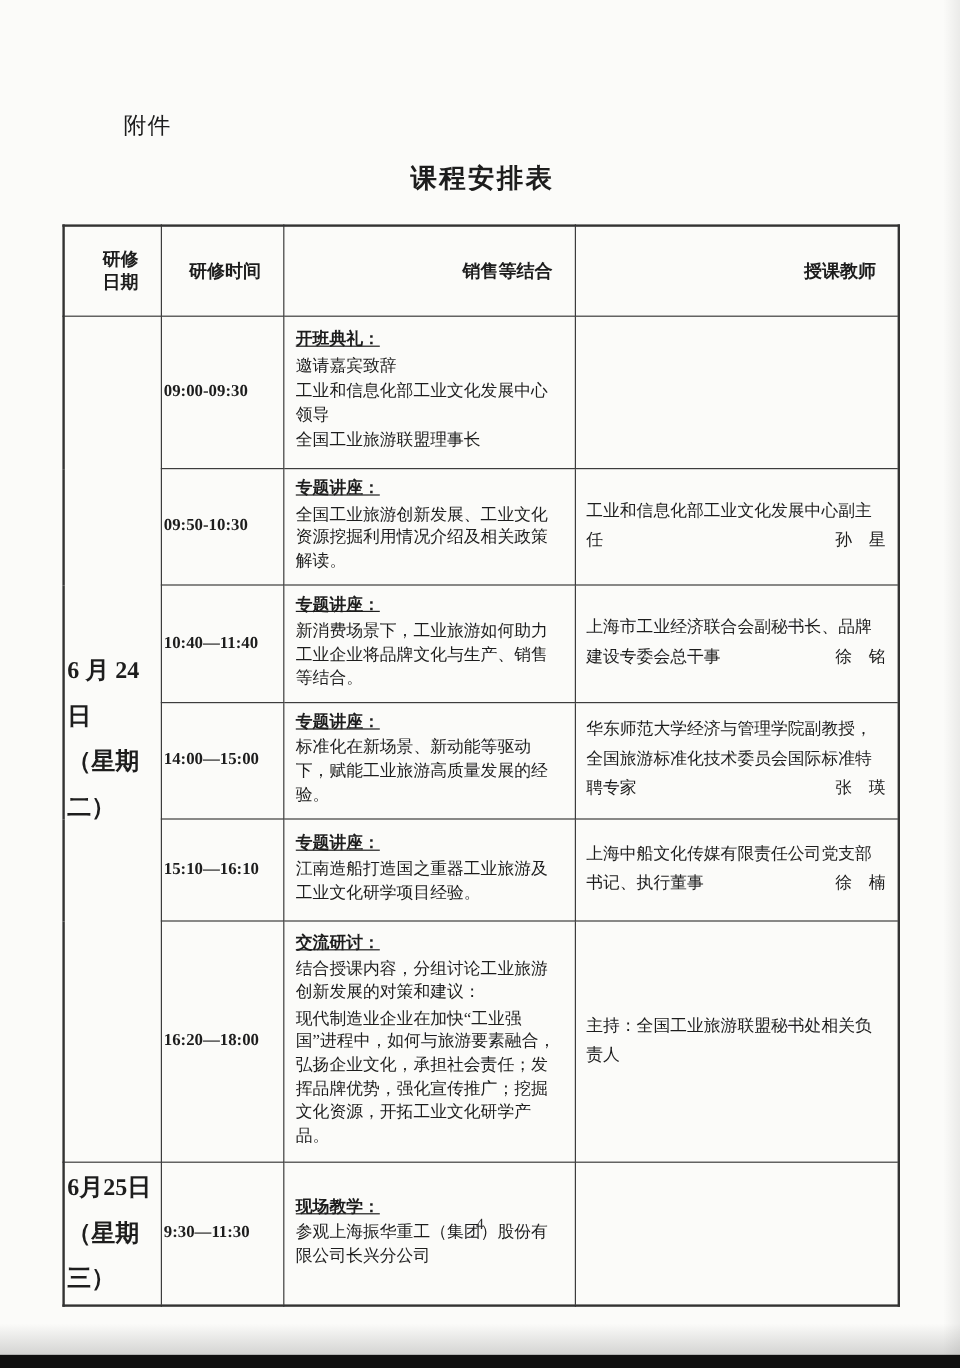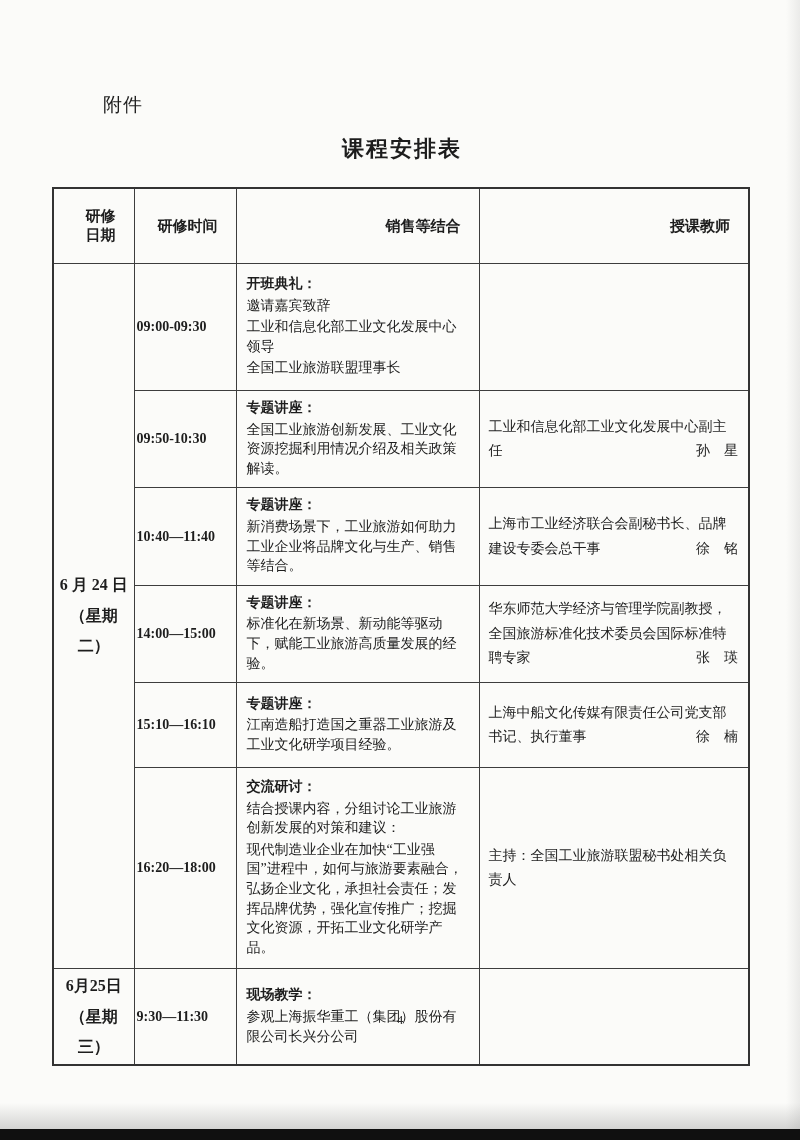--- a/index.html
+++ b/index.html
@@ -29,35 +29,35 @@
   table.schedule th, table.schedule td {
     border: 1.6px solid #3d3d3d;
   }
   table.schedule { border: 2px solid #333; }
   thead th {
     height: 28px;
     font-size: 15px; font-weight: bold;
     text-align: right; padding: 18px;
   }
   td.date-col {
-    text-align: center; vertical-align: middle;
-    font-size: 16px; font-weight: bold;
+    vertical-align: middle;
+    font-size: 20px; font-weight: bold;
     line-height: 1.9; padding: 2px;
   }
   td.time-col {
     text-align: left; vertical-align: middle;
     font-size: 14px; font-weight: bold;
     padding: 2px;
   }
   td.content-col {
     vertical-align: middle;
     padding: 7px 11px 7px 10px;
     font-size: 14px; line-height: 1.4;
   }
-  .lecture-heading { font-weight: bold; margin: 0 0 1px 0; }
+  .lecture-heading { font-weight: bold; margin: 0 0 1px 0; text-decoration: underline; }
   td.content-col p { margin: 2px 0; }
   td.teacher-col {
     vertical-align: middle;
     padding: 7px 10px 7px 9px;
     font-size: 14px; line-height: 1.75;
   }
   .t-wrap::after { content: ""; display: block; clear: both; }
   .t-name { float: right; font-weight: normal; }
   tr.r1 { height: 127px; }
   tr.r2 { height: 92px; }

